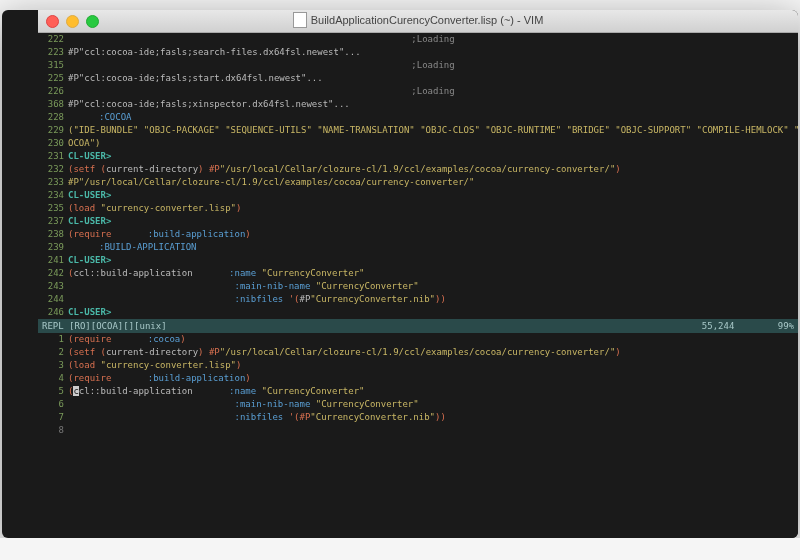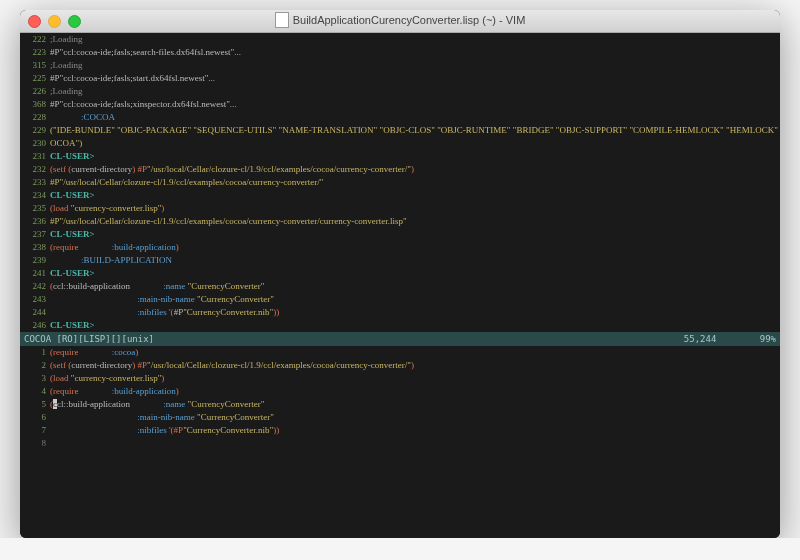--- a/index.html
+++ b/index.html
@@ -11,20 +11,21 @@
     justify-content: center;
     align-items: flex-start;
     padding-top: 10px;
   }
   .window {
     width: 760px;
     background: #1a1a1a;
     border-radius: 6px;
     box-shadow: 0 10px 40px rgba(0,0,0,0.4);
     overflow: hidden;
+    padding-left: 36px;
   }
   .titlebar {
     height: 22px;
     background: linear-gradient(#e8e8e8, #d0d0d0);
     display: flex;
     align-items: center;
     position: relative;
     border-bottom: 1px solid #aaa;
   }
   .traffic {
@@ -64,33 +65,32 @@
     background: #1a1a1a;
     font-size: 9px;
     line-height: 13px;
     color: #ccc;
     height: 505px;
     overflow: hidden;
   }
   .ln {
     display: flex;
     white-space: pre;
-    font-family: Liberation Serif, serif;
   }
   .gut {
     width: 26px;
     text-align: right;
     color: #7a9a5a;
     padding-right: 4px;
     flex-shrink: 0;
     user-select: none;
   }
   .gut-dim { color: #777; }
   .code { flex: 1; overflow: hidden; }
-  .c-comment { color: #888; }
+  .c-comment { color: #888; text-align: center; }
   .c-str { color: #c9b765; }
   .c-kw { color: #d87050; }
   .c-sym { color: #5a9fd4; margin-left: 31px; }
   .c-paren { color: #d87050; }
   .c-user { color: #4ab8a8; font-weight: bold; }
   .c-plain { color: #bbb; }
   .statusbar {
     background: #2a4a4a;
     color: #a8c8c8;
     font-size: 9px;
@@ -129,32 +129,31 @@
     <div class="ln"><span class="gut">226</span><span class="code c-comment">;Loading</span></div>
     <div class="ln"><span class="gut">368</span><span class="code c-plain">#P"ccl:cocoa-ide;fasls;xinspector.dx64fsl.newest"...</span></div>
     <div class="ln"><span class="gut">228</span><span class="code c-sym">:COCOA</span></div>
     <div class="ln"><span class="gut">229</span><span class="code c-str">("IDE-BUNDLE" "OBJC-PACKAGE" "SEQUENCE-UTILS" "NAME-TRANSLATION" "OBJC-CLOS" "OBJC-RUNTIME" "BRIDGE" "OBJC-SUPPORT" "COMPILE-HEMLOCK" "HEMLOCK" "C&gt;</span></div>
     <div class="ln"><span class="gut">230</span><span class="code c-str">OCOA")</span></div>
     <div class="ln"><span class="gut">231</span><span class="code c-user">CL-USER&gt;</span></div>
     <div class="ln"><span class="gut">232</span><span class="code"><span class="c-paren">(</span><span class="c-kw">setf </span><span class="c-paren">(</span><span class="c-plain">current-directory</span><span class="c-paren">) #P</span><span class="c-str">"/usr/local/Cellar/clozure-cl/1.9/ccl/examples/cocoa/currency-converter/"</span><span class="c-paren">)</span></span></div>
     <div class="ln"><span class="gut">233</span><span class="code c-str">#P"/usr/local/Cellar/clozure-cl/1.9/ccl/examples/cocoa/currency-converter/"</span></div>
     <div class="ln"><span class="gut">234</span><span class="code c-user">CL-USER&gt;</span></div>
     <div class="ln"><span class="gut">235</span><span class="code"><span class="c-paren">(</span><span class="c-kw">load </span><span class="c-str">"currency-converter.lisp"</span><span class="c-paren">)</span></span></div>
-    <div class="ln"><span class="gut">236</span><span class="code c-str">#P"/usr/local/Cellar/clozure-cl/1.9/ccl/examples/cocoa/currency-converter/currency-converter.lisp"</span></div>
     <div class="ln"><span class="gut">237</span><span class="code c-user">CL-USER&gt;</span></div>
     <div class="ln"><span class="gut">238</span><span class="code"><span class="c-paren">(</span><span class="c-kw">require </span><span class="c-sym">:build-application</span><span class="c-paren">)</span></span></div>
     <div class="ln"><span class="gut">239</span><span class="code c-sym">:BUILD-APPLICATION</span></div>
     <div class="ln"><span class="gut">241</span><span class="code c-user">CL-USER&gt;</span></div>
     <div class="ln"><span class="gut">242</span><span class="code"><span class="c-paren">(</span><span class="c-plain">ccl::build-application </span><span class="c-sym">:name </span><span class="c-str">"CurrencyConverter"</span></span></div>
     <div class="ln"><span class="gut">243</span><span class="code"><span class="c-plain">                         </span><span class="c-sym">:main-nib-name </span><span class="c-str">"CurrencyConverter"</span></span></div>
     <div class="ln"><span class="gut">244</span><span class="code"><span class="c-plain">                         </span><span class="c-sym">:nibfiles </span><span class="c-paren">'(</span><span class="c-plain">#P</span><span class="c-str">"CurrencyConverter.nib"</span><span class="c-paren">))</span></span></div>
     <div class="ln"><span class="gut">246</span><span class="code c-user">CL-USER&gt;</span></div>
 
     <div class="statusbar">
-      <span>COCOA [RO][LISP][][unix]</span>
+      <span>REPL [RO][OCOA][][unix]</span>
       <span class="st-right"><span>55,244</span>        <span>99%</span></span>
     </div>
 
     <div class="ln"><span class="gut">1</span><span class="code"><span class="c-paren">(</span><span class="c-kw">require </span><span class="c-sym">:cocoa</span><span class="c-paren">)</span></span></div>
     <div class="ln"><span class="gut">2</span><span class="code"><span class="c-paren">(</span><span class="c-kw">setf </span><span class="c-paren">(</span><span class="c-plain">current-directory</span><span class="c-paren">) #P</span><span class="c-str">"/usr/local/Cellar/clozure-cl/1.9/ccl/examples/cocoa/currency-converter/"</span><span class="c-paren">)</span></span></div>
     <div class="ln"><span class="gut">3</span><span class="code"><span class="c-paren">(</span><span class="c-kw">load </span><span class="c-str">"currency-converter.lisp"</span><span class="c-paren">)</span></span></div>
     <div class="ln"><span class="gut">4</span><span class="code"><span class="c-paren">(</span><span class="c-kw">require </span><span class="c-sym">:build-application</span><span class="c-paren">)</span></span></div>
     <div class="ln"><span class="gut">5</span><span class="code"><span class="c-paren">(</span><span class="cursor">c</span><span class="c-plain">cl::build-application </span><span class="c-sym">:name </span><span class="c-str">"CurrencyConverter"</span></span></div>
     <div class="ln"><span class="gut">6</span><span class="code"><span class="c-plain">                         </span><span class="c-sym">:main-nib-name </span><span class="c-str">"CurrencyConverter"</span></span></div>
     <div class="ln"><span class="gut">7</span><span class="code"><span class="c-plain">                         </span><span class="c-sym">:nibfiles </span><span class="c-paren">'(#P</span><span class="c-str">"CurrencyConverter.nib"</span><span class="c-paren">))</span></span></div>

